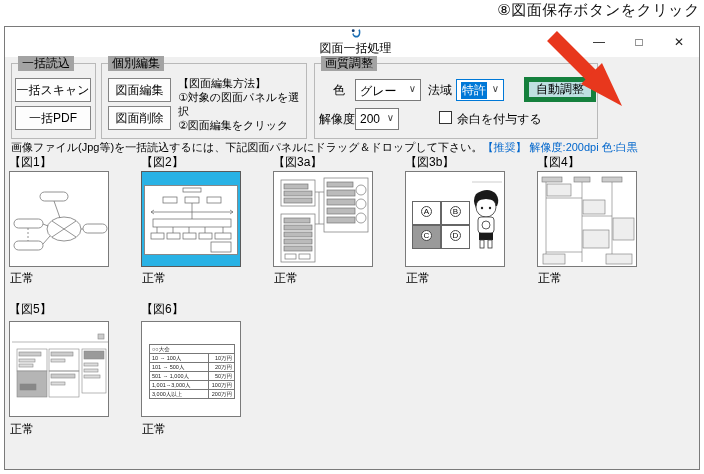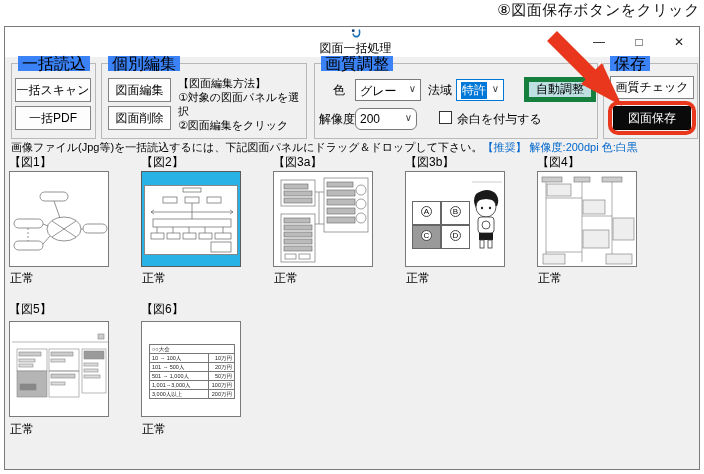--- a/index.html
+++ b/index.html
@@ -14,21 +14,21 @@
   
   .window { left:4px; top:26px; width:696px; height:444px; background:#f0f0f0; border:1px solid #7a7a7a; }
   .titlebar { position:absolute; left:0; top:0; width:100%; height:30px; background:#fff; display:flex; align-items:center;flex-direction:column; }
   .app-icon { width:17px; height:17px; margin-left:9px; }
   .title-text { font-size:12px; color:#000; margin-left:7px; }
   .win-controls { position:absolute; right:0; top:0; height:30px; display:flex; }
   .win-btn { width:40px; height:30px; display:flex; align-items:center; justify-content:center; font-size:12px; color:#222; }
 
   
   .groupbox { position:absolute; border:1px solid #b9b9b9; }
-  .groupbox-label { position:absolute; top:-8px; left:6px; background:#3b82f6; padding:0 4px; font-size:16px; color:#000; line-height:15px; }
+  .groupbox-label { position:absolute; top:-8px; left:6px; background:#a3a3a3; padding:0 4px; font-size:12px; color:#000; line-height:15px; }
 
   .btn { position:absolute; background:#fdfdfd; border:1px solid #848484; display:flex; align-items:center; justify-content:center; font-size:12px; color:#000; }
   .btn-dark { background:#0a0a0a; color:#fff; border:1px solid #000; }
   .btn-teal { background:#bfe0e2; border:5px solid #15803d; }
 
   .help-text { font-size:11px; line-height:14px; color:#000; }
 
   .field-label { font-size:12px; color:#000; }
   .dropdown { position:absolute; height:22px; background:#fff; border:1px solid #7a7a7a; font-size:12px; display:flex; align-items:center; padding-left:4px; }
   .dropdown .chev { position:absolute; right:4px; top:3px; font-size:10px; color:#444; }
@@ -107,34 +107,28 @@
         <span>グレー</span>
         <span class="chev">∨</span>
       </div>
       <span class="field-label" style="position:absolute; left:113px; top:18px;">法域</span>
       <div class="dropdown dropdown-focus" style="left:141px; top:15px; width:48px;">
         <span class="sel-text">特許</span>
         <span class="chev">∨</span>
       </div>
       <div class="btn btn-teal" style="left:209px; top:13px; width:72px; height:25px;">自動調整</div>
       <span class="field-label" style="position:absolute; left:4px; top:47px;">解像度</span>
-      <div class="dropdown" style="left:40px; top:44px; width:62px;border-radius:6px;">
+      <div class="dropdown" style="left:40px; top:44px; width:44px;">
         <span>200</span>
         <span class="chev">∨</span>
       </div>
       <div class="checkbox" style="left:124px; top:47px;"></div>
       <span class="field-label" style="position:absolute; left:142px; top:47px;">余白を付与する</span>
     </div>
 
-    <div class="groupbox" style="left:598px; top:36px; width:95px; height:76px;">
-      <span class="groupbox-label">保存</span>
-      <div class="btn" style="left:6px; top:12px; width:84px; height:23px;">画質チェック</div>
-      <div class="btn btn-dark" style="left:9px; top:42px; width:78px; height:24px;">図面保存</div>
-      <div class="highlight-box" style="left:4px; top:37px; width:88px; height:34px;"></div>
-    </div>
 
     <div class="instruction" style="position:absolute; left:6px; top:113px;">
       <span>画像ファイル(Jpg等)を一括読込するには、下記図面パネルにドラッグ＆ドロップして下さい。</span><span class="rec">【推奨】 解像度:200dpi 色:白黒</span>
     </div>
 
     <div class="thumb-label" style="left:4px; top:127px;">【図1】</div>
     <div class="thumb-box" style="left:4px; top:144px;">
       <svg width="100" height="96" viewBox="0 0 100 96">
         <g stroke="#777" fill="none" stroke-width="0.8">
           <ellipse cx="54" cy="57" rx="17" ry="12"></ellipse>

